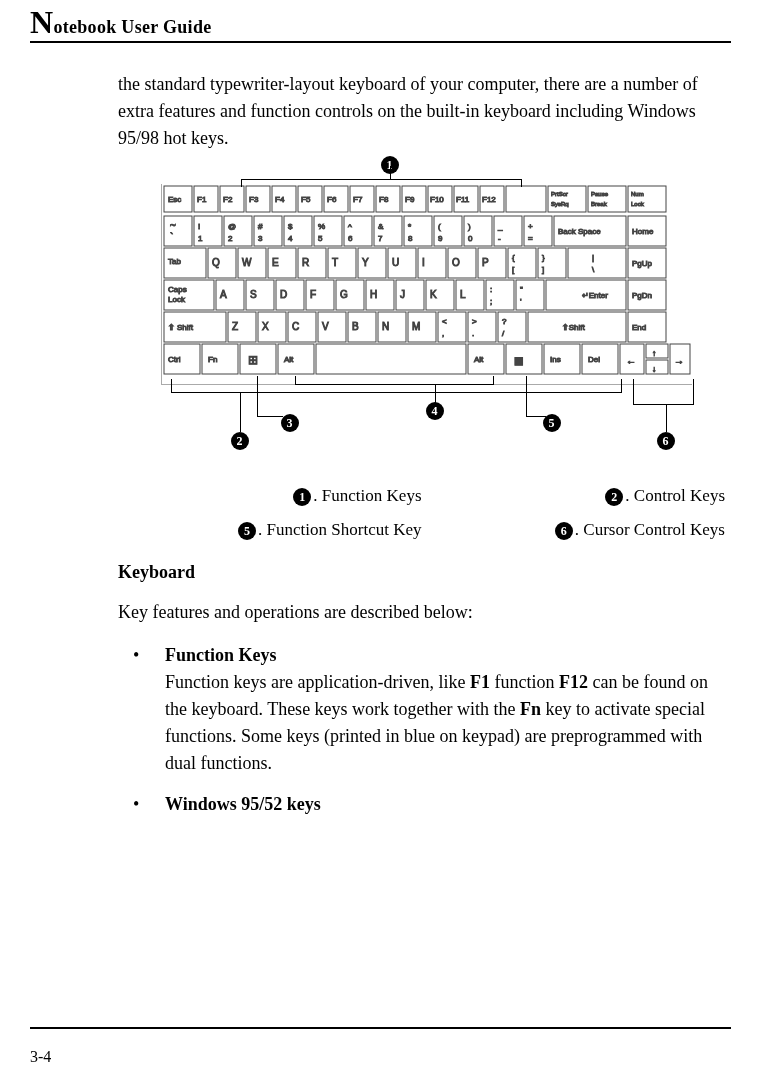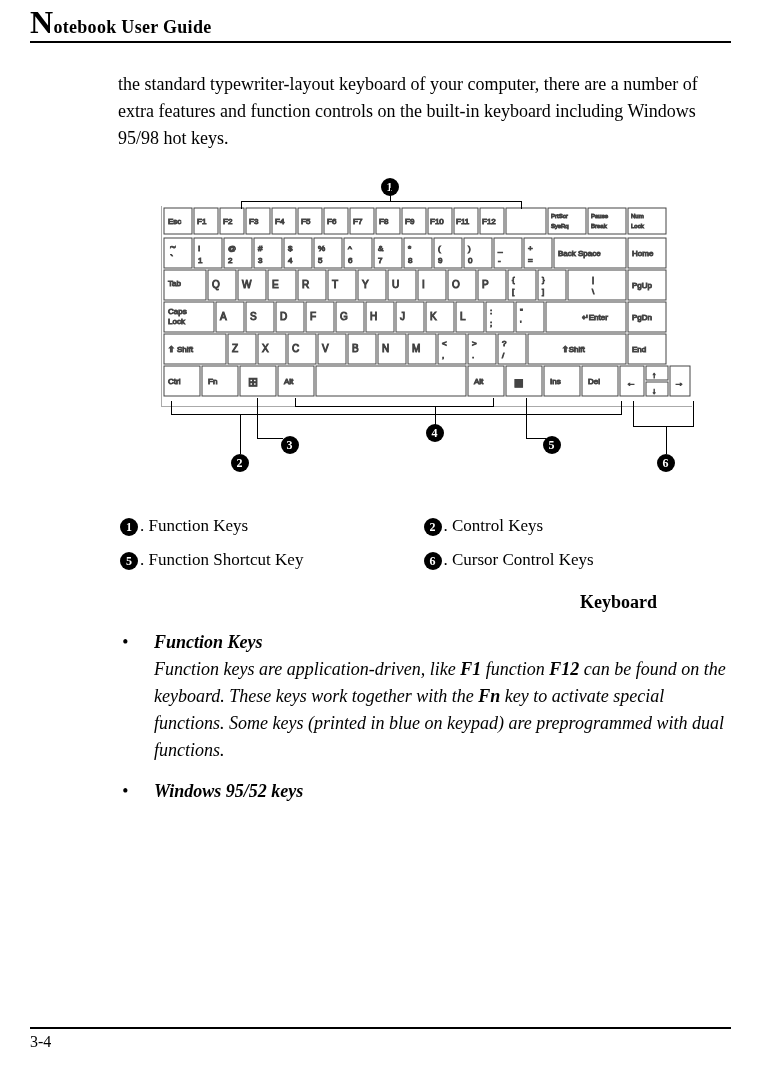--- a/index.html
+++ b/index.html
@@ -33,21 +33,21 @@
     font-weight: bold;
     vertical-align: baseline;
   }
   .content {
     margin-left: 88px;
     margin-right: 4px;
   }
   .intro {
     font-size: 18px;
     line-height: 1.5;
-    margin-bottom: 24px;
+    margin-bottom: 2px;
   }
   .figure {
     width: 640px;
     margin: 0 auto 10px auto;
     display: block;
   }
   .keyboard-wrap {
     position: relative;
     width: 640px;
     height: 300px;
@@ -72,21 +72,22 @@
   .keyboard-svg {
     border-left: 1px solid #aaa;
     border-bottom: 1px solid #aaa;
     background: #fff;
     position: absolute;
     top: 30px;
     left: 100px;
   }
   .legend-table {
     width: 100%;
-    margin: 32px 0 14px 0;
+    margin: 24px 0 14px 0;
+    text-align: right;
   }
   .legend-table td {
     font-size: 17px;
     padding: 6px 0;
     vertical-align: middle;
     width: 50%;
   }
   .circ {
     display: inline-flex;
     width: 18px;
@@ -98,33 +99,31 @@
     font-weight: bold;
     align-items: center;
     justify-content: center;
     margin-right: 2px;
     vertical-align: middle;
   }
   .subheading {
     font-family: Georgia, serif;
     font-weight: bold;
     font-size: 18px;
-    text-align: right;
     margin: 10px 70px 16px 0;
   }
   .body-text {
     font-size: 18px;
     line-height: 1.5;
     margin-bottom: 16px;
   }
   ul.bullets {
     list-style: none;
     padding-left: 0;
-    margin: 0;
-    font-style: italic;
+    margin: 11px;
   }
   ul.bullets > li {
     position: relative;
     padding-left: 36px;
     font-size: 18px;
     line-height: 1.5;
     margin-bottom: 14px;
   }
   ul.bullets > li::before {
     content: "•";
@@ -140,21 +139,21 @@
   .footer-line {
     position: absolute;
     left: 30px;
     right: 30px;
     bottom: 50px;
     border-top: 2px solid #000;
   }
   .page-num {
     position: absolute;
     left: 30px;
-    bottom: 28px;
+    bottom: 13px;
     font-size: 16px;
   }
 </style>
 </head>
 <body>
 
 <div class="page">
   <div class="header">
     <span class="header-title">
       <span class="big-cap">N</span><span>otebook User Guide</span>
@@ -419,20 +418,21 @@
       </tr>
       <tr>
         <td><span class="circ">5</span><span>. Function Shortcut Key</span></td>
         <td><span class="circ">6</span><span>. Cursor Control Keys</span></td>
       </tr>
     </tbody>
       </table>
 
     <div class="subheading">Keyboard</div>
 
+    <div class="body-text">Key features and operations are described below:</div>
 
     <ul class="bullets">
       <li>
         <span class="bold">Function Keys</span><br>
         <span>
           <span>Function keys are application-driven, like </span><span class="bold">F1</span><span> function </span><span class="bold">F12</span><span> can be found on the keyboard. These keys work together with the </span><span class="bold">Fn</span><span> key to activate special functions. Some keys (printed in blue on keypad) are preprogrammed with dual functions.</span>
         </span>
       </li>
       <li>
         <span class="bold">Windows 95/52 keys</span><br>

